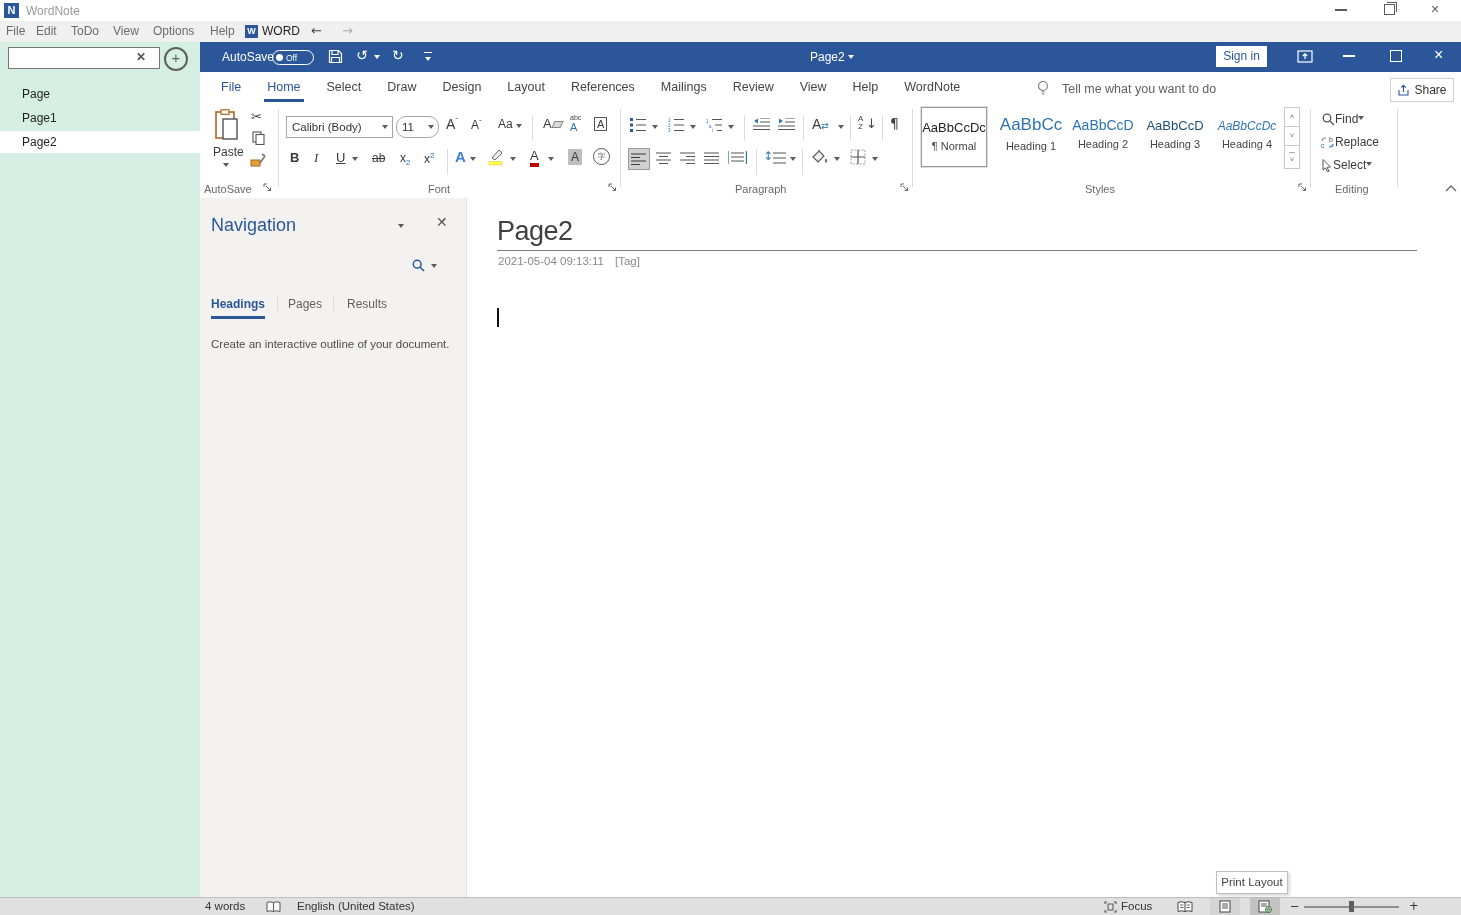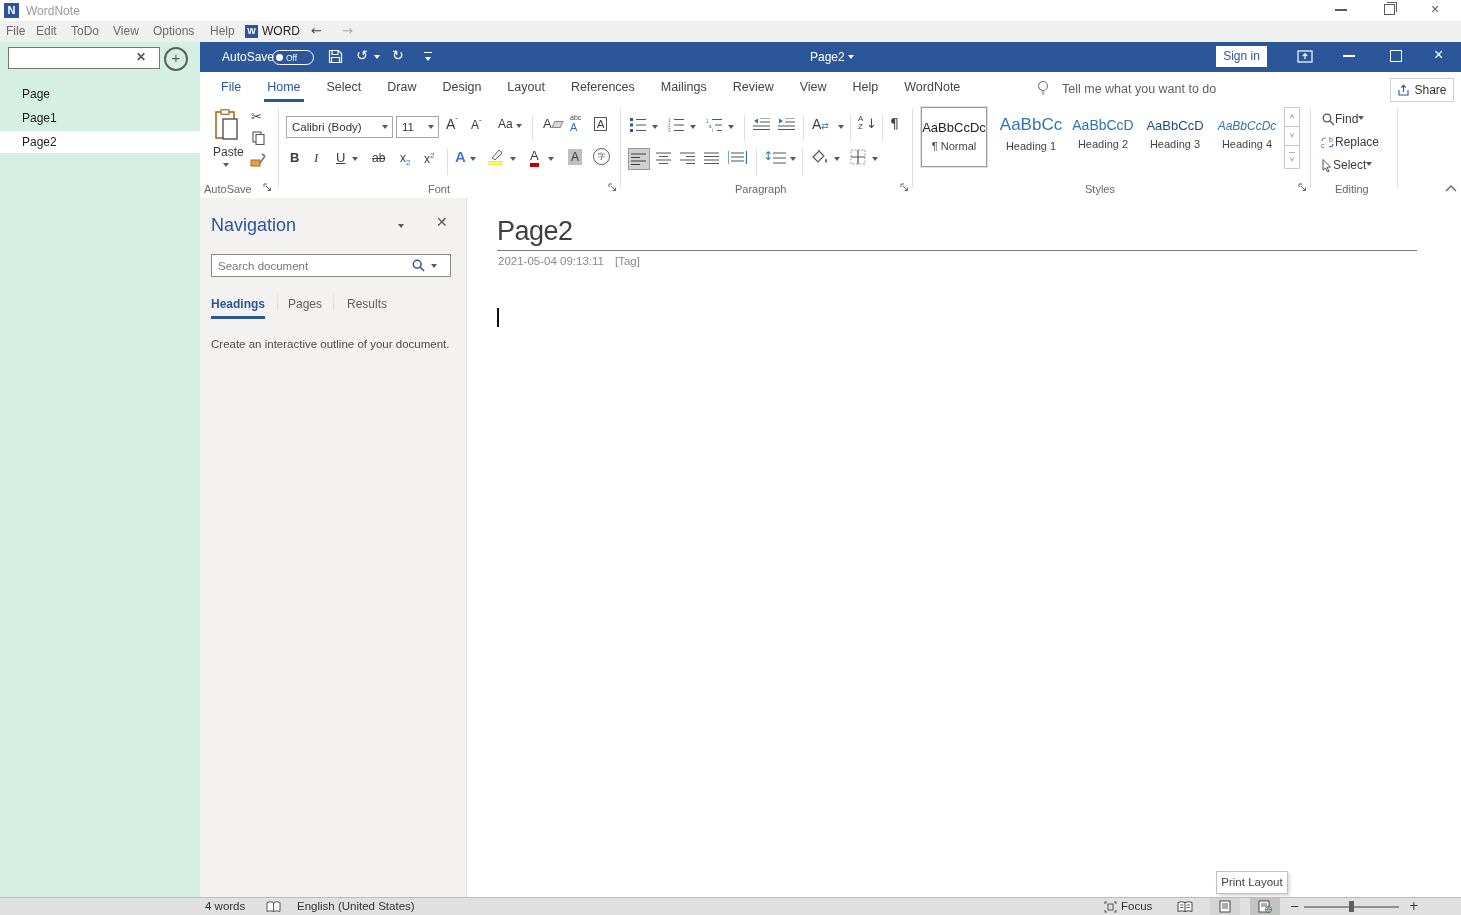--- a/index.html
+++ b/index.html
@@ -191,21 +191,21 @@
     <span class="abs glabel" style="left:4px;">AutoSave</span>
     <svg class="abs launch" style="left:63px;" width="9" height="9" viewBox="0 0 9 9">
       <path d="M1 4 V1 h3 M3 3 L7.5 7.5 M7.5 4.5 v3 h-3" fill="none" stroke="#666" stroke-width="1"></path>
     </svg>
     <div class="abs vdiv" style="left:78px;"></div>
 
     <div class="abs combo" style="left:86px;top:13px;width:100px;">
       <span>Calibri (Body)</span>
       <span class="cv" style="position:absolute;right:4px;top:8px;"></span>
     </div>
-    <div class="abs combo" style="left:196px;top:13px;width:36px;">
+    <div class="abs combo" style="left:196px;top:13px;width:36px;border-radius:10px;">
       <span>11</span>
       <span class="cv" style="position:absolute;right:4px;top:8px;"></span>
     </div>
     <span class="abs btxt" style="left:246px;top:13px;font-size:14px;">A<span style="font-size:8px;vertical-align:top;">ˆ</span></span>
     <span class="abs btxt" style="left:271px;top:15px;font-size:12px;">A<span style="font-size:8px;vertical-align:top;">ˇ</span></span>
     <span class="abs btxt" style="left:298px;top:14px;">Aa</span>
       <span class="abs cv" style="left:316px;top:21px;"></span>
     <div class="abs vdiv" style="left:332px;height:26px;top:12px;"></div>
     <span class="abs btxt" style="left:343px;top:13px;font-size:13px;">A<span style="display:inline-block;width:7px;height:5px;background:#d8d8d8;border:1px solid #888;transform:skewX(-25deg);margin-left:1px;"></span></span>
     <span class="abs" style="left:370px;top:11px;font-size:7px;color:#444;">abc<br><span style="font-size:11px;color:#2b74b5;">A</span></span>
@@ -373,21 +373,20 @@
     <div class="abs vdiv" style="left:1197px;"></div>
     <svg class="abs" style="left:1245px;top:82px;" width="12" height="7" viewBox="0 0 12 7">
       <path d="M1 6 L6 1 L11 6" fill="none" stroke="#666" stroke-width="1.3"></path>
     </svg>
   </div>
 
   <div class="abs navpane">
     <span class="abs nav-title" style="left:11px;top:17px;">Navigation</span>
     <span class="abs cv" style="left:198px;top:26px;"></span>
     <span class="abs" style="left:236px;top:16px;font-size:14px;color:#555;">✕</span>
-    <input class="abs nav-search" style="left: 11px; top: 56px;" placeholder="Search document">
     <svg class="abs" style="left:212px;top:61px;" width="13" height="13" viewBox="0 0 13 13">
       <circle cx="5.2" cy="5.2" r="3.9" fill="none" stroke="#2b579a" stroke-width="1.5"></circle>
       <path d="M8.2 8.2 L12 12" stroke="#2b579a" stroke-width="1.5"></path>
     </svg>
     <span class="abs cv" style="left:231px;top:66px;"></span>
     <span class="abs nav-tab active" style="left:11px;top:99px;">Headings</span>
     <span class="abs nav-tab" style="left:88px;top:99px;">Pages</span>
     <span class="abs nav-tab" style="left:147px;top:99px;">Results</span>
     <div class="abs" style="left:77px;top:97px;width:1px;height:16px;background:#dcdcdc;"></div>
     <div class="abs" style="left:133px;top:97px;width:1px;height:16px;background:#dcdcdc;"></div>

